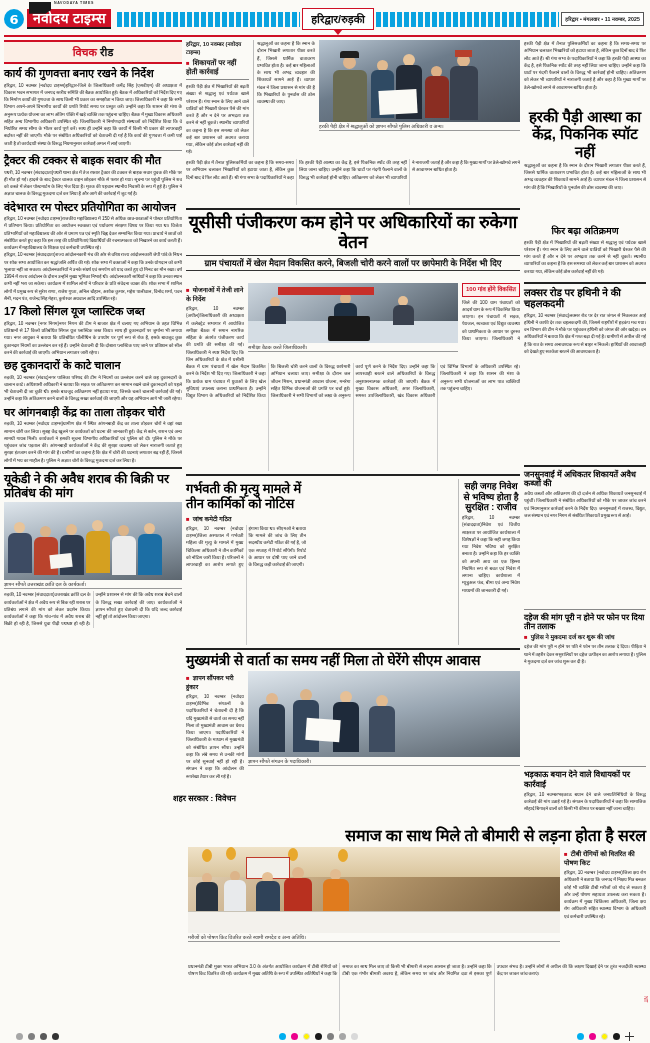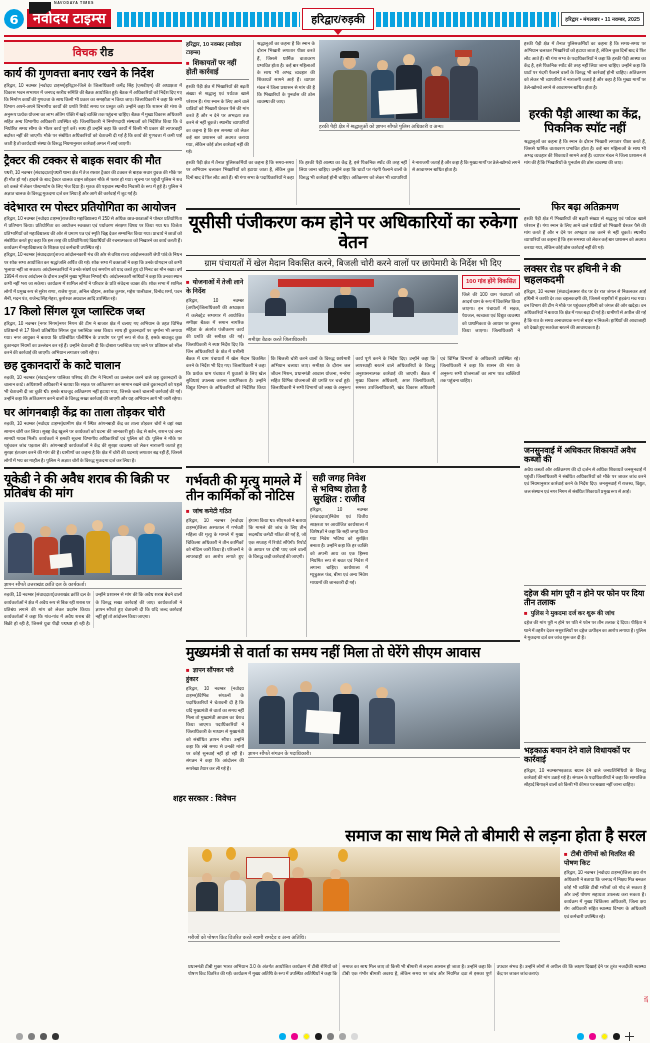--- a/index.html
+++ b/index.html
@@ -148,22 +148,22 @@
   }
   h3.hl-sm {
     font-size: 11px; line-height: 1.15;
     font-weight: bold; margin: 3px 0 2px 0; color: #000;
   }
   h4.hl-xs {
     font-size: 8.6px; line-height: 1.15;
     font-weight: bold; margin: 2px 0 2px 0; color: #000;
   }
   .subhead {
-    font-size: 8.6px; font-weight: normal;
-    padding: 2px 3px; margin-bottom: 4px;
+    font-size: 8.6px; font-weight: bold;
+    padding: 2px 3px; margin-bottom: 12px;
     border-top: 1px solid #333; border-bottom: 1px solid #333;
     text-align: center; line-height: 1.2;
   }
   .kicker {
     font-size: 7px; font-weight: bold;
     color: #111; margin: 2px 0;
   }
   .kicker:before {
     content: "■"; color: #cf1025; margin-right: 3px; font-size: 6px;
   }
@@ -366,21 +366,21 @@
             <div class="t">100 गांव होंगे विकसित</div>
           </div>
           <div class="body-text" style="height:44px">जिले की 100 ग्राम पंचायतों को आदर्श ग्राम के रूप में विकसित किया जाएगा। इन पंचायतों में सड़क, पेयजल, स्वच्छता एवं विद्युत व्यवस्था को प्राथमिकता के आधार पर दुरुस्त किया जाएगा। जिलाधिकारी ने बताया कि चयनित ग्राम पंचायतों में विकास कार्यों की नियमित मॉनिटरिंग की जाएगी तथा प्रगति रिपोर्ट हर माह प्रस्तुत करनी होगी।</div>
         </div>
       </div>
 
       <div class="body-text cols4" style="height:108px;margin-top:2px"><span>बैठक में ग्राम पंचायतों में खेल मैदान विकसित करने के निर्देश भी दिए गए। जिलाधिकारी ने कहा कि प्रत्येक ग्राम पंचायत में युवाओं के लिए खेल सुविधाएं उपलब्ध कराना प्राथमिकता है। उन्होंने विद्युत विभाग के अधिकारियों को निर्देशित किया कि बिजली चोरी करने वालों के विरुद्ध छापेमारी अभियान चलाया जाए।</span> <span>समीक्षा के दौरान जल जीवन मिशन, प्रधानमंत्री आवास योजना, मनरेगा सहित विभिन्न योजनाओं की प्रगति पर चर्चा हुई। जिलाधिकारी ने सभी विभागों को लक्ष्य के अनुरूप कार्य पूर्ण करने के निर्देश दिए। उन्होंने कहा कि लापरवाही बरतने वाले अधिकारियों के विरुद्ध अनुशासनात्मक कार्रवाई की जाएगी।</span> <span>बैठक में मुख्य विकास अधिकारी, अपर जिलाधिकारी, समस्त उपजिलाधिकारी, खंड विकास अधिकारी एवं विभिन्न विभागों के अधिकारी उपस्थित रहे। जिलाधिकारी ने कहा कि शासन की मंशा के अनुरूप सभी योजनाओं का लाभ पात्र व्यक्तियों तक पहुंचना चाहिए।</span></div>
 
       <div class="hr-thick"></div>
 
-      <div style="display:flex;">
+      <div style="display:flex;justify-content:space-between;">
         <div style="width:120px;flex:0 0 120px">
           <h2 class="hl" style="font-size:13px">गर्भवती की मृत्यु मामले में तीन कार्मिकों को नोटिस</h2>
           <div class="kicker" style="font-size:6.2px">जांच कमेटी गठित</div>
           <div class="body-text cols2" style="height:120px"><span>हरिद्वार, 10 नवम्बर (नवोदय टाइम्स)</span><span>जिला अस्पताल में गर्भवती महिला की मृत्यु के मामले में मुख्य चिकित्सा अधिकारी ने तीन कार्मिकों को नोटिस जारी किया है। परिजनों ने लापरवाही का आरोप लगाते हुए हंगामा किया था। सीएमओ ने बताया कि मामले की जांच के लिए तीन सदस्यीय कमेटी गठित की गई है, जो एक सप्ताह में रिपोर्ट सौंपेगी। रिपोर्ट के आधार पर दोषी पाए जाने वालों के विरुद्ध कड़ी कार्रवाई की जाएगी।</span></div>
         </div>
         <div class="vrule" style="width:62px;flex:0 0 62px;padding-left:3px">
           <h4 class="hl-xs" style="text-align:center;font-size:9px">सही जगह निवेश से भविष्य होता है सुरक्षित : राजीव</h4>
           <div class="body-text" style="height:116px"><span>हरिद्वार, 10 नवम्बर (संवाददाता)</span><span>निवेश एवं वित्तीय साक्षरता पर आयोजित कार्यशाला में विशेषज्ञों ने कहा कि सही जगह किया गया निवेश भविष्य को सुरक्षित बनाता है। उन्होंने कहा कि हर व्यक्ति को अपनी आय का एक हिस्सा नियमित रूप से बचत एवं निवेश में लगाना चाहिए। कार्यशाला में म्यूचुअल फंड, बीमा एवं अन्य निवेश माध्यमों की जानकारी दी गई।</span></div>
         </div>
       </div>
@@ -407,21 +407,21 @@
           </div>
           <div class="caption">ज्ञापन सौंपते संगठन के पदाधिकारी।</div>
         </div>
       </div>
     </div>
 
     <div class="col-right">
 
       <div class="body-text" style="height:66px"><span>हरकी पैड़ी क्षेत्र में तैनात पुलिसकर्मियों का कहना है कि समय-समय पर अभियान चलाकर भिखारियों को हटाया जाता है, लेकिन कुछ दिनों बाद वे फिर लौट आते हैं। श्री गंगा सभा के पदाधिकारियों ने कहा कि हरकी पैड़ी आस्था का केंद्र है, इसे पिकनिक स्पॉट की तरह नहीं लिया जाना चाहिए। उन्होंने कहा कि घाटों पर गंदगी फैलाने वालों के विरुद्ध भी कार्रवाई होनी चाहिए। अतिक्रमण को लेकर भी व्यापारियों ने नाराजगी जताई है और कहा है कि मुख्य मार्गों पर ठेले-खोमचे लगने से आवागमन बाधित होता है।</span></div>
 
-      <h4 class="hl-xs" style="text-align:center;font-size:12px">हरकी पैड़ी आस्था का केंद्र, पिकनिक स्पॉट नहीं</h4>
+      <h4 class="hl-xs" style="text-align:center;font-size:15px">हरकी पैड़ी आस्था का केंद्र, पिकनिक स्पॉट नहीं</h4>
       <div class="body-text" style="height:62px"><span>श्रद्धालुओं का कहना है कि स्नान के दौरान भिखारी लगातार पीछा करते हैं, जिससे धार्मिक वातावरण प्रभावित होता है। कई बार महिलाओं के साथ भी अभद्र व्यवहार की शिकायतें सामने आई हैं। व्यापार मंडल ने जिला प्रशासन से मांग की है कि भिखारियों के पुनर्वास की ठोस व्यवस्था की जाए।</span></div>
 
       <h4 class="hl-xs" style="text-align:center;font-size:9.5px">फिर बढ़ा अतिक्रमण</h4>
       <div class="body-text" style="height:40px"><span>हरकी पैड़ी क्षेत्र में भिखारियों की बढ़ती संख्या से श्रद्धालु एवं पर्यटक खासे परेशान हैं। गंगा स्नान के लिए आने वाले यात्रियों को भिखारी घेरकर पैसे की मांग करते हैं और न देने पर अभद्रता तक करने से नहीं चूकते। स्थानीय व्यापारियों का कहना है कि इस समस्या को लेकर कई बार प्रशासन को अवगत कराया गया, लेकिन कोई ठोस कार्रवाई नहीं की गई।</span></div>
 
       <div class="hr-thick"></div>
 
       <h3 class="hl-sm" style="text-align:left;font-size:10px">लक्सर रोड पर हथिनी ने की चहलकदमी</h3>
       <div class="body-text" style="height:150px"><span>हरिद्वार, 10 नवम्बर (संवाद)</span><span>लक्सर रोड पर देर रात जंगल से निकलकर आई हथिनी ने काफी देर तक चहलकदमी की, जिससे राहगीरों में हड़कंप मच गया। वन विभाग की टीम ने मौके पर पहुंचकर हथिनी को जंगल की ओर खदेड़ा। वन अधिकारियों ने बताया कि क्षेत्र में गश्त बढ़ा दी गई है। ग्रामीणों से अपील की गई है कि रात के समय अनावश्यक रूप से बाहर न निकलें। हाथियों की आवाजाही को देखते हुए सतर्कता बरतने की आवश्यकता है।</span></div>
 

